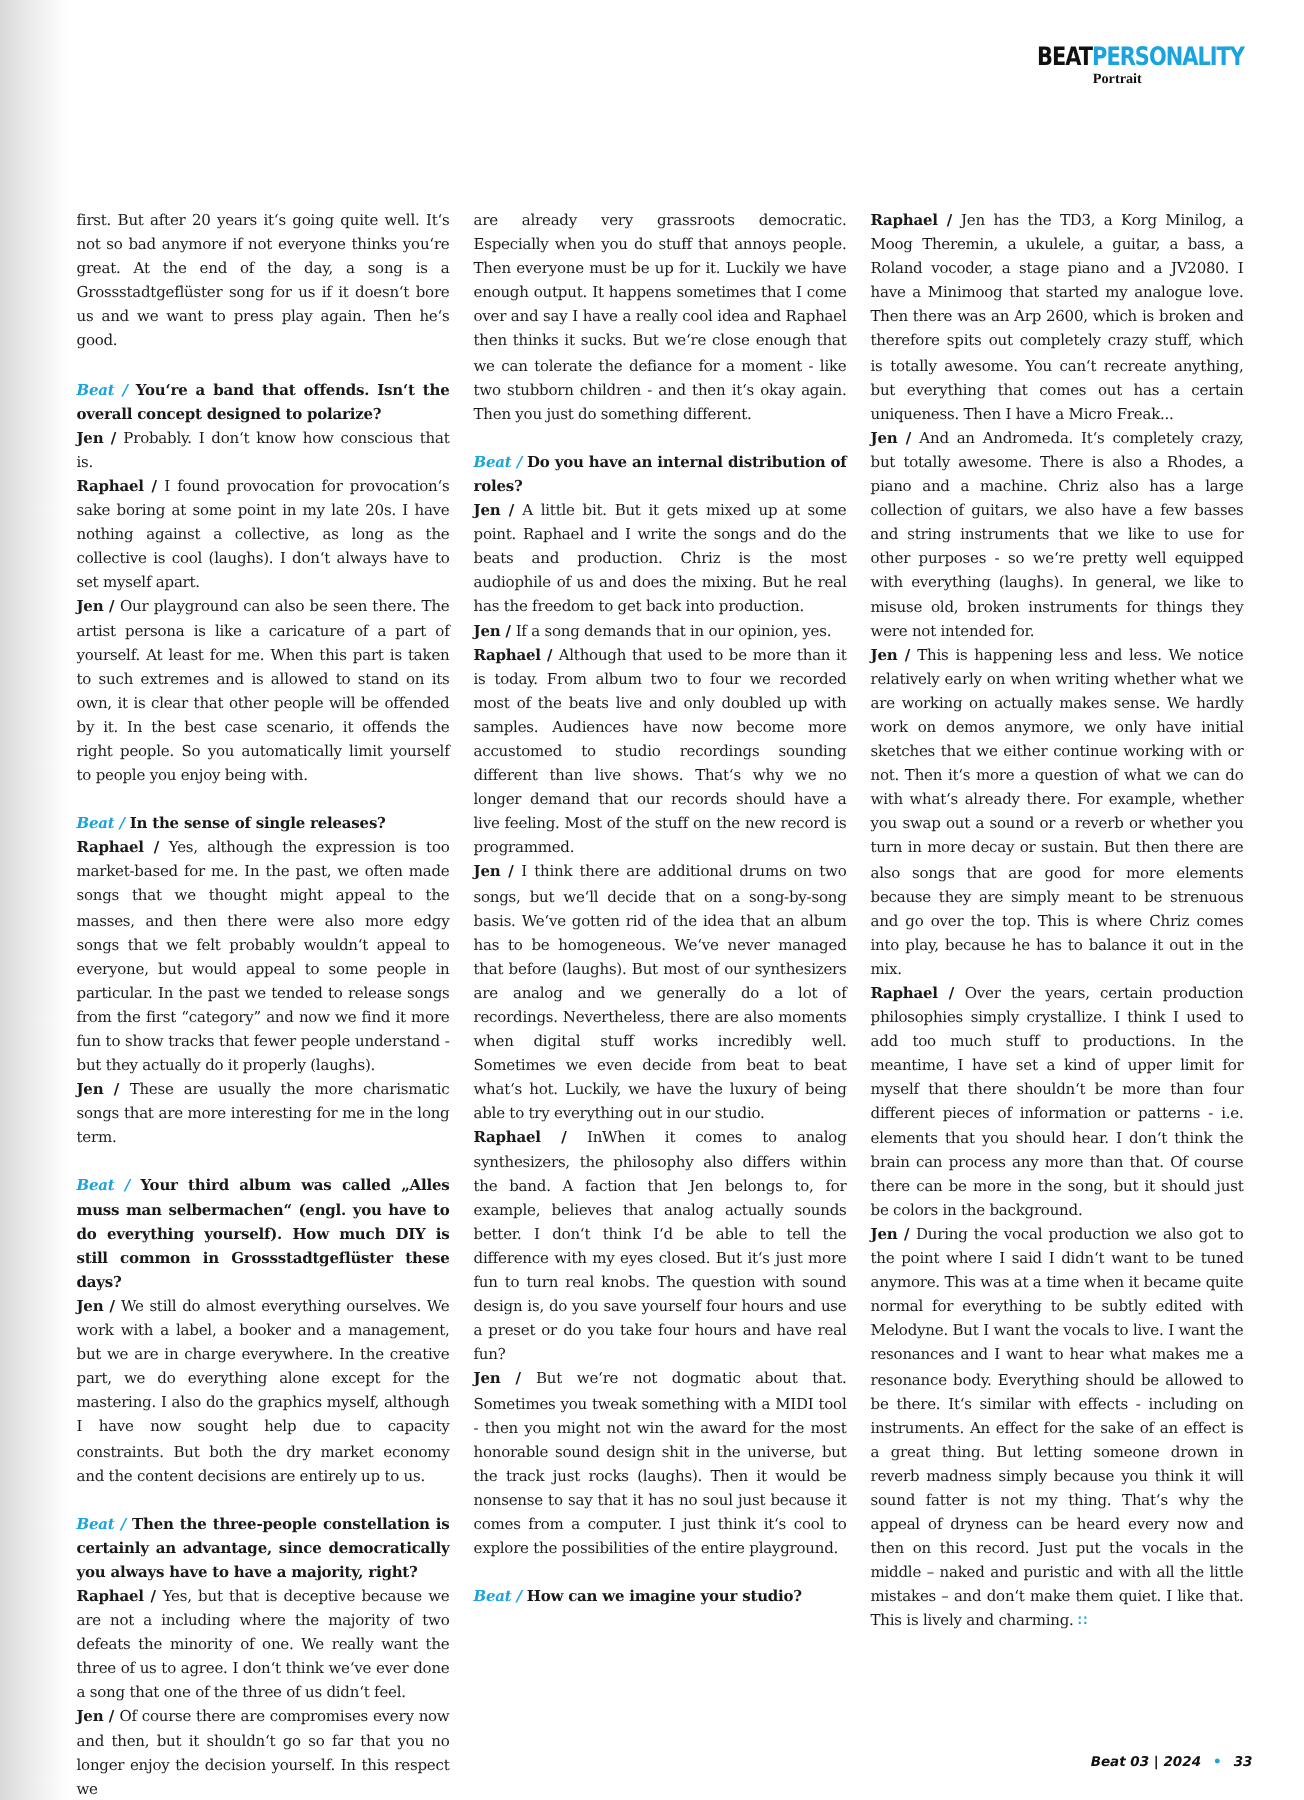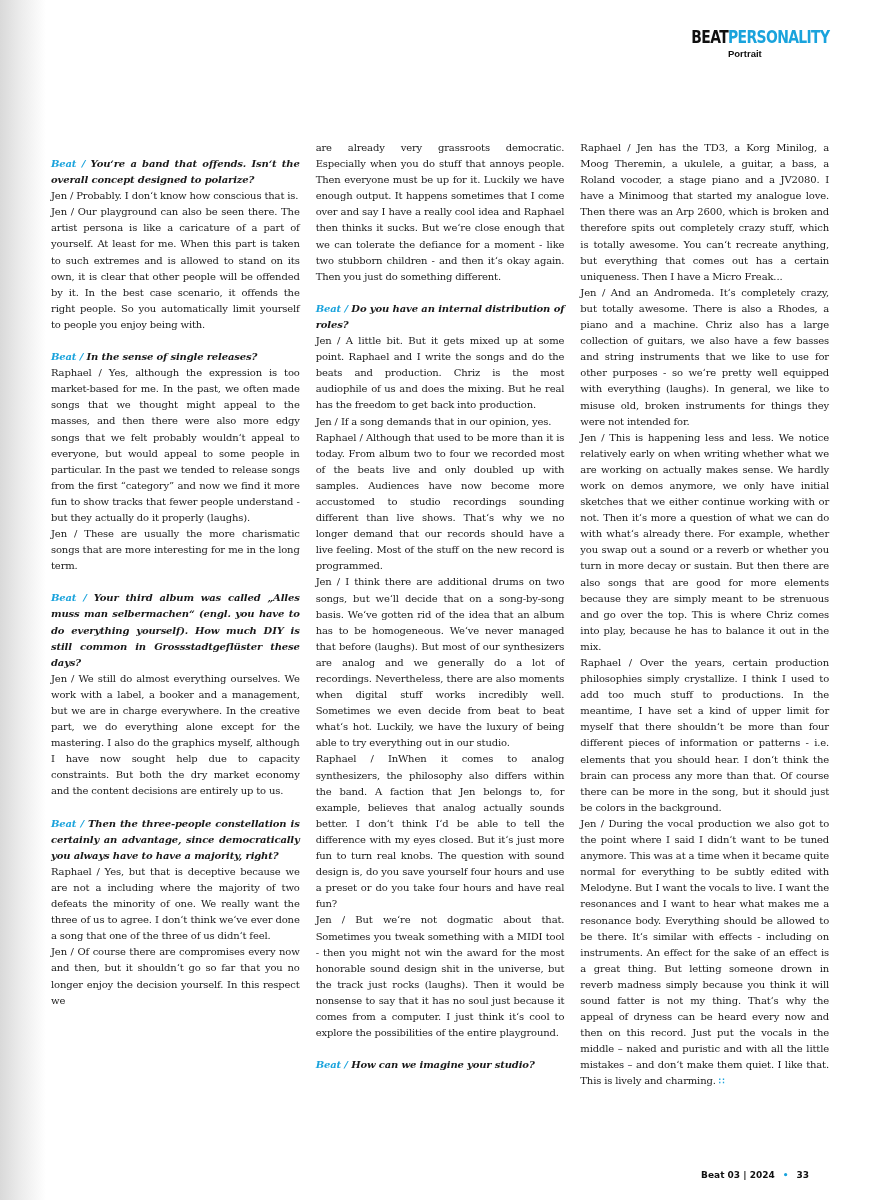--- a/index.html
+++ b/index.html
@@ -18,60 +18,62 @@
   }
   .brand {
     font-family: "DejaVu Sans", "Liberation Sans", sans-serif;
     font-weight: 900; font-size: 17px; letter-spacing: -0.8px;
     line-height: 18px; transform: scaleX(0.82); transform-origin: right center;
     display: inline-block;
   }
   .brand .b1 { color: #111; }
   .brand .b2 { color: #1aa3dc; }
   .section {
-    font-family: Liberation Sans, sans-serif;
+    font-family: Liberation Serif, serif;
     font-weight: bold; font-size: 9.5px; color: #111; margin-top: 1px;
   }
   .columns {
     position: absolute; top: 140px; left: 51px; width: 778px;
     display: flex; gap: 16px;
   }
   .col { width: 249px; }
   .col p {
     margin: 0; font-size: 10px; line-height: 16.1px; text-align: justify;
     hyphens: manual; letter-spacing: -0.15px;
   }
   .col p.gap { margin-top: 16px; }
-  .q { font-weight: bold; font-style: italic; }
+  .q { font-weight: bold; }
   .beat { color: #1aa3dc; font-weight: bold; font-style: italic; }
-  .spk { font-weight: normal; }
+  .spk { font-weight: bold; }
   .endmark { color: #1aa3dc; font-weight: bold; font-size: 9px; }
   .footer {
-    position: absolute; right: 60px; top: 1170px;
+    position: absolute; right: 34px; top: 1170px;
     font-family: "DejaVu Sans", "Liberation Sans", sans-serif;
-    font-size: 9px; font-weight: bold; color: #111;
+    font-size: 9px; font-weight: bold; color: #111; font-style: italic;
   }
   .footer .dot { color: #1aa3dc; margin: 0 8px; }
 </style>
 </head>
 <body>
 
 <div class="spine"></div>
 
 <div class="header">
   <div class="brand">
     <span class="b1">BEAT</span><span class="b2">PERSONALITY</span>
   </div>
   <div class="section">Portrait</div>
 </div>
 
 <div class="columns">
   <div class="col">
+      <p>first. But after 20 years it‘s going quite well. It‘s not so bad anymore if not everyone thinks you‘re great. At the end of the day, a song is a Grossstadtgeflüster song for us if it doesn‘t bore us and we want to press play again. Then he‘s good.</p>
       <p class="gap"><span class="beat">Beat / </span><span class="q">You‘re a band that offends. Isn‘t the overall concept designed to polarize?</span></p>
       <p><span class="spk">Jen / </span><span>Probably. I don‘t know how conscious that is.</span></p>
+      <p><span class="spk">Raphael / </span><span>I found provocation for provocation‘s sake boring at some point in my late 20s. I have nothing against a collective, as long as the collective is cool (laughs). I don‘t always have to set myself apart.</span></p>
       <p><span class="spk">Jen / </span><span>Our playground can also be seen there. The artist persona is like a caricature of a part of yourself. At least for me. When this part is taken to such extremes and is allowed to stand on its own, it is clear that other people will be offended by it. In the best case scenario, it offends the right people. So you automatically limit yourself to people you enjoy being with.</span></p>
       <p class="gap"><span class="beat">Beat / </span><span class="q">In the sense of single releases?</span></p>
       <p><span class="spk">Raphael / </span><span>Yes, although the expression is too market-based for me. In the past, we often made songs that we thought might appeal to the masses, and then there were also more edgy songs that we felt probably wouldn‘t appeal to everyone, but would appeal to some people in particular. In the past we tended to release songs from the first “category” and now we find it more fun to show tracks that fewer people understand - but they actually do it properly (laughs).</span></p>
       <p><span class="spk">Jen / </span><span>These are usually the more charismatic songs that are more interesting for me in the long term.</span></p>
       <p class="gap"><span class="beat">Beat / </span><span class="q">Your third album was called „Alles muss man selbermachen“ (engl. you have to do everything yourself). How much DIY is still common in Grossstadtgeflüster these days?</span></p>
       <p><span class="spk">Jen / </span><span>We still do almost everything ourselves. We work with a label, a booker and a management, but we are in charge everywhere. In the creative part, we do everything alone except for the mastering. I also do the graphics myself, although I have now sought help due to capacity constraints. But both the dry market economy and the content decisions are entirely up to us.</span></p>
       <p class="gap"><span class="beat">Beat / </span><span class="q">Then the three-people constellation is certainly an advantage, since democratically you always have to have a majority, right?</span></p>
       <p><span class="spk">Raphael / </span><span>Yes, but that is deceptive because we are not a including where the majority of two defeats the minority of one. We really want the three of us to agree. I don‘t think we‘ve ever done a song that one of the three of us didn‘t feel.</span></p>
       <p><span class="spk">Jen / </span><span>Of course there are compromises every now and then, but it shouldn‘t go so far that you no longer enjoy the decision yourself. In this respect we</span></p>
     </div>

